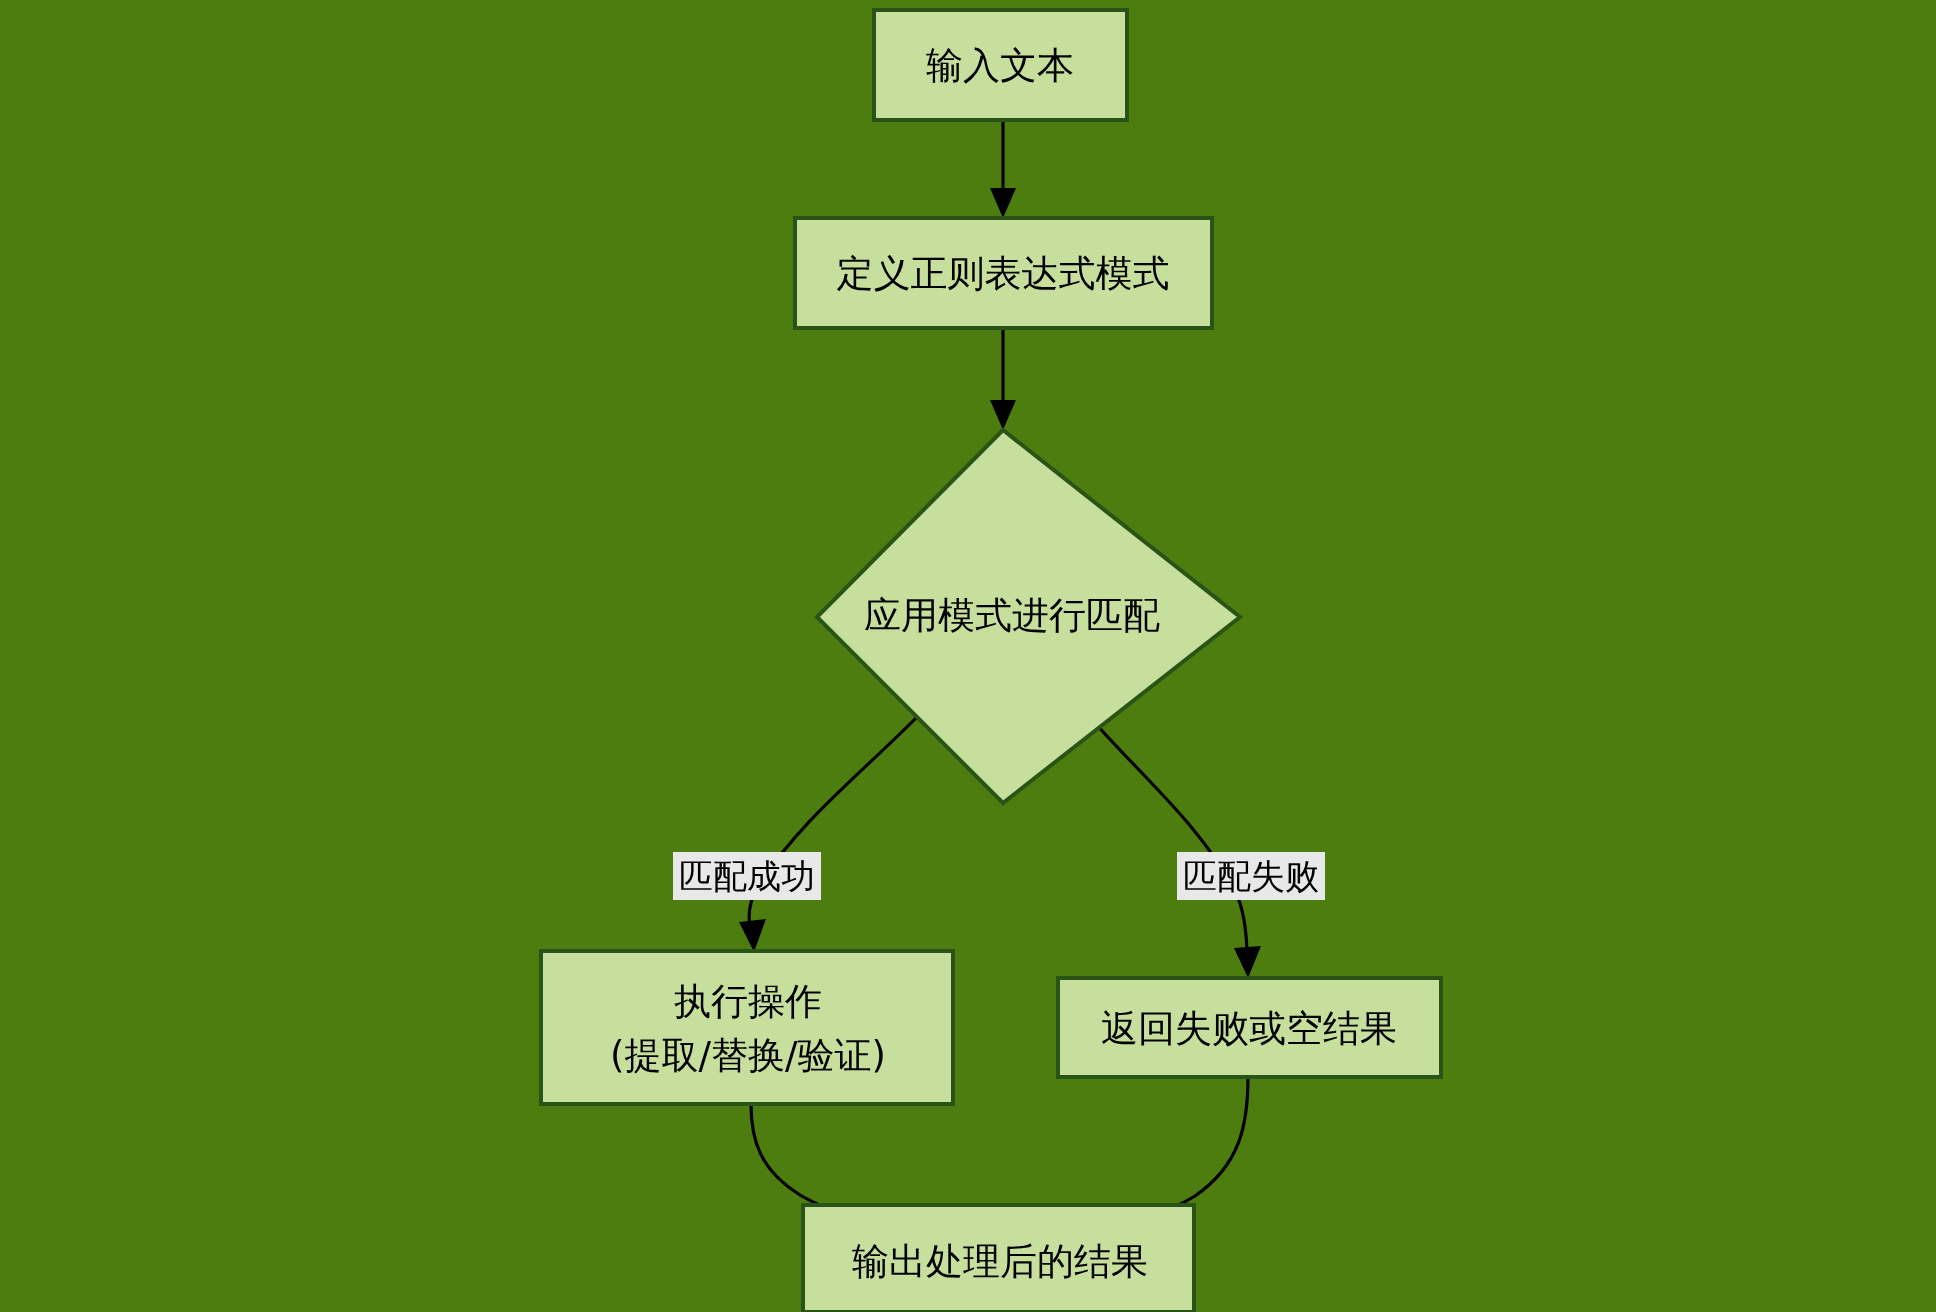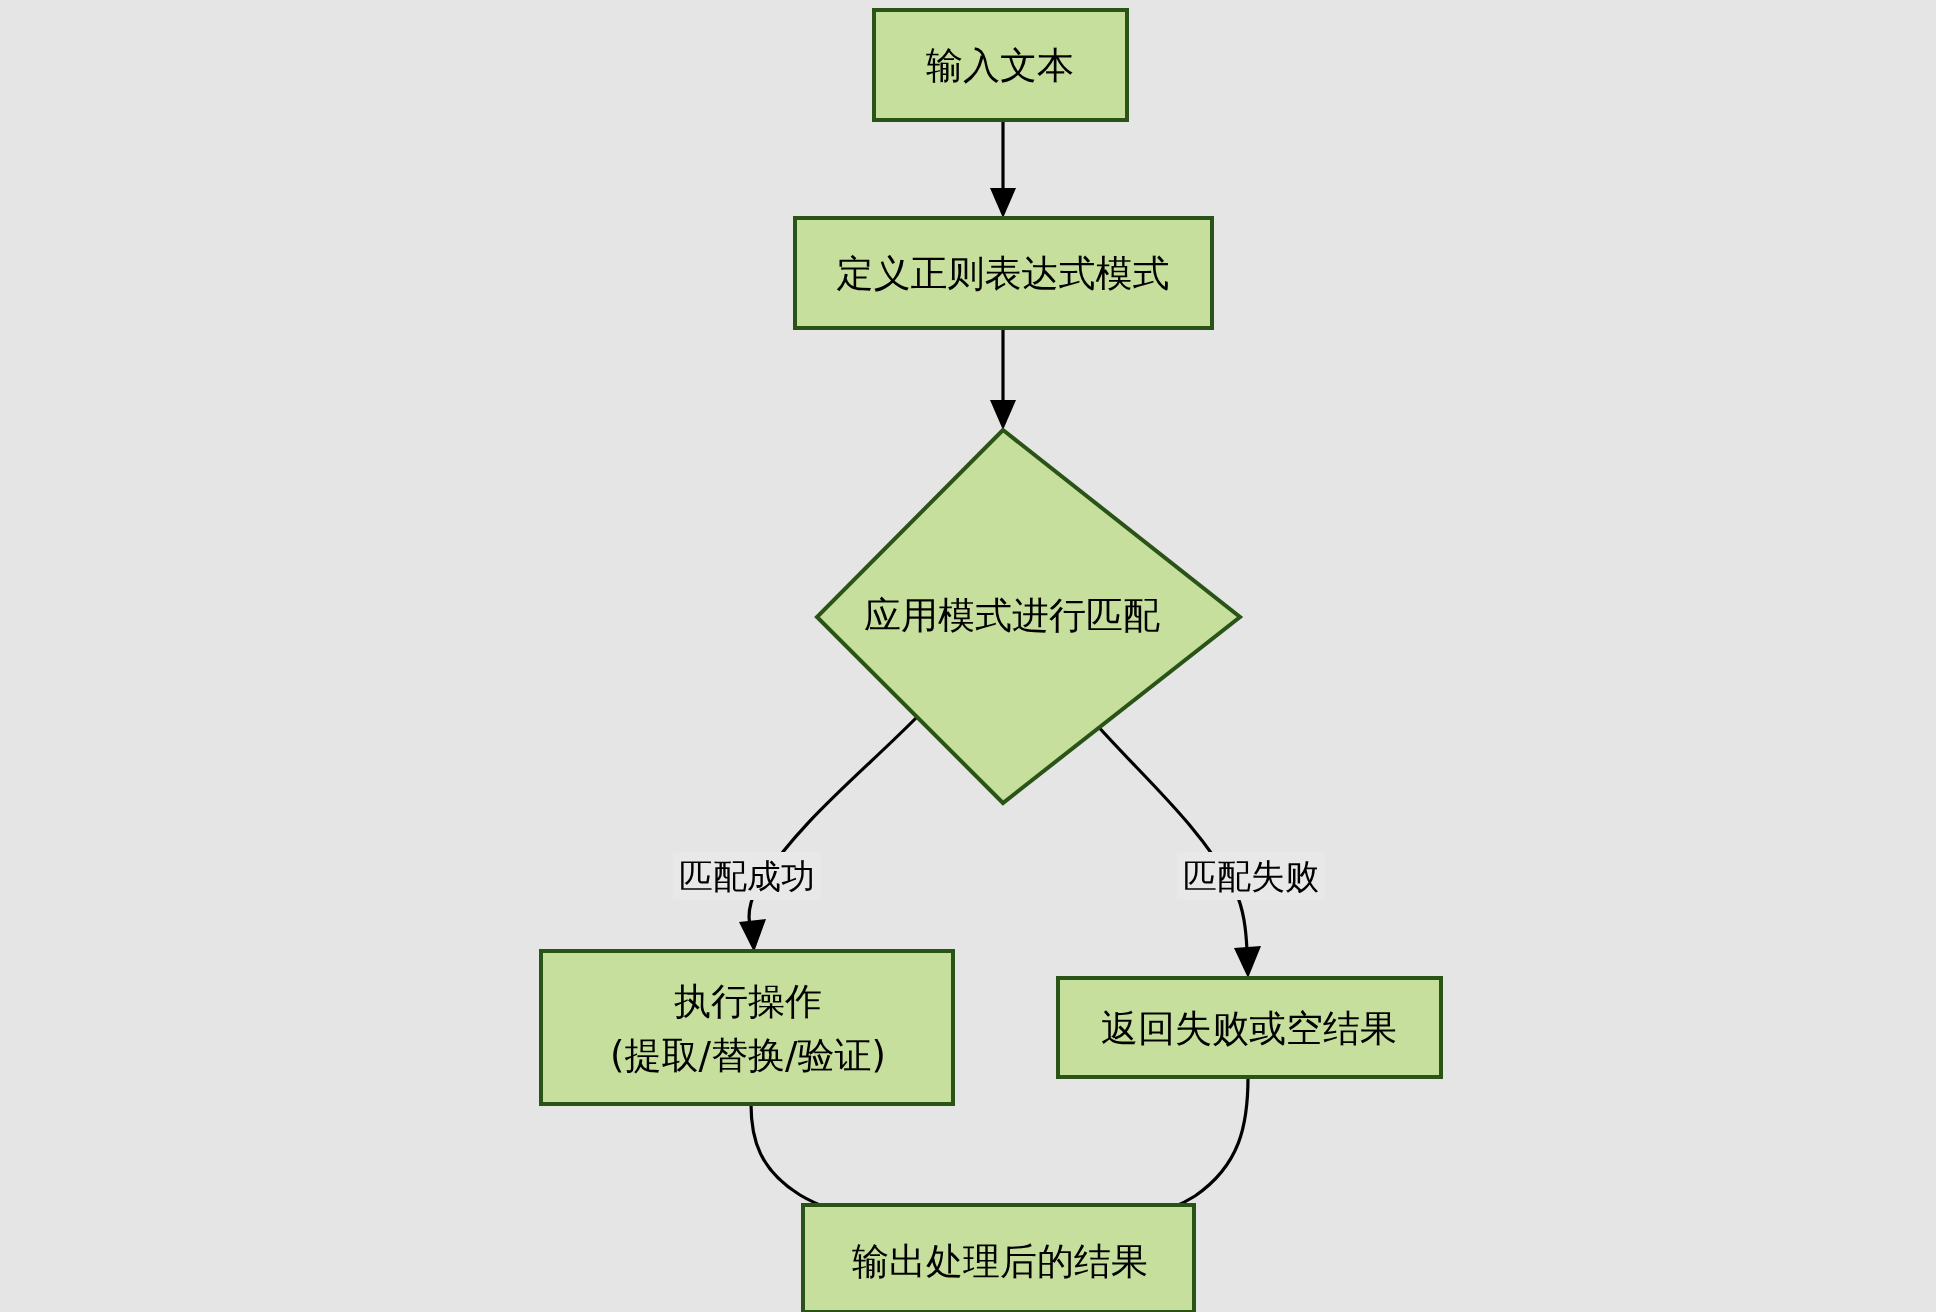--- a/index.html
+++ b/index.html
@@ -10,21 +10,21 @@
   body {
     width: 1936px;
     height: 1312px;
     overflow: hidden;
     font-family: "DejaVu Sans", "Liberation Sans", sans-serif;
   }
   #flow-root {
     position: relative;
     width: 1936px;
     height: 1312px;
-    background: #e5e5e5;
+    background: #4d7c0f;
   }
   svg#flow-svg {
     display: block;
     width: 1936px;
     height: 1312px;
   }
   .node-shape {
     fill: #c6df9c;
     stroke: #2a5317;
     stroke-width: 4;

